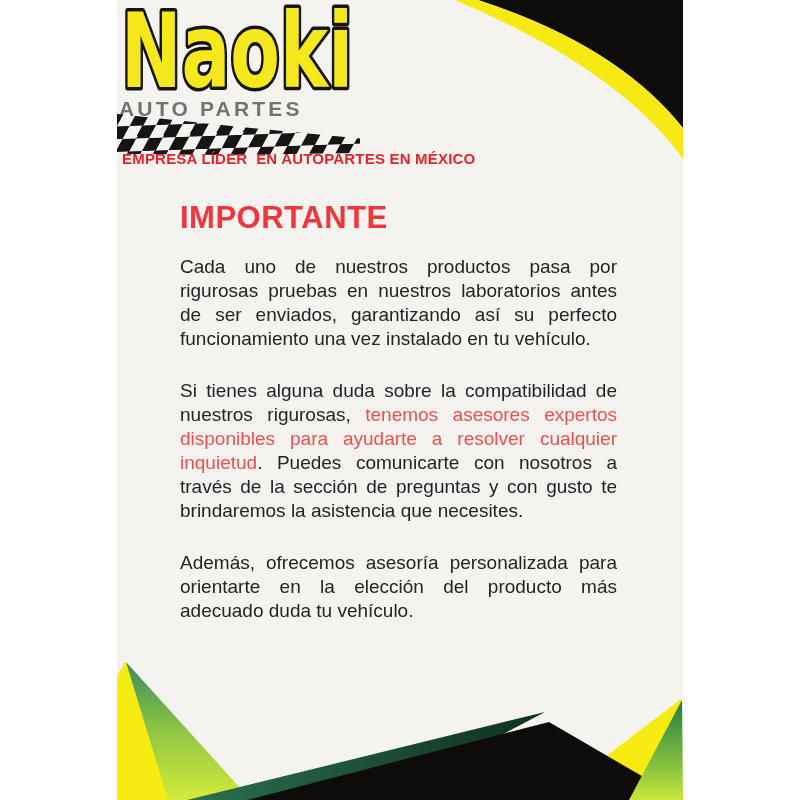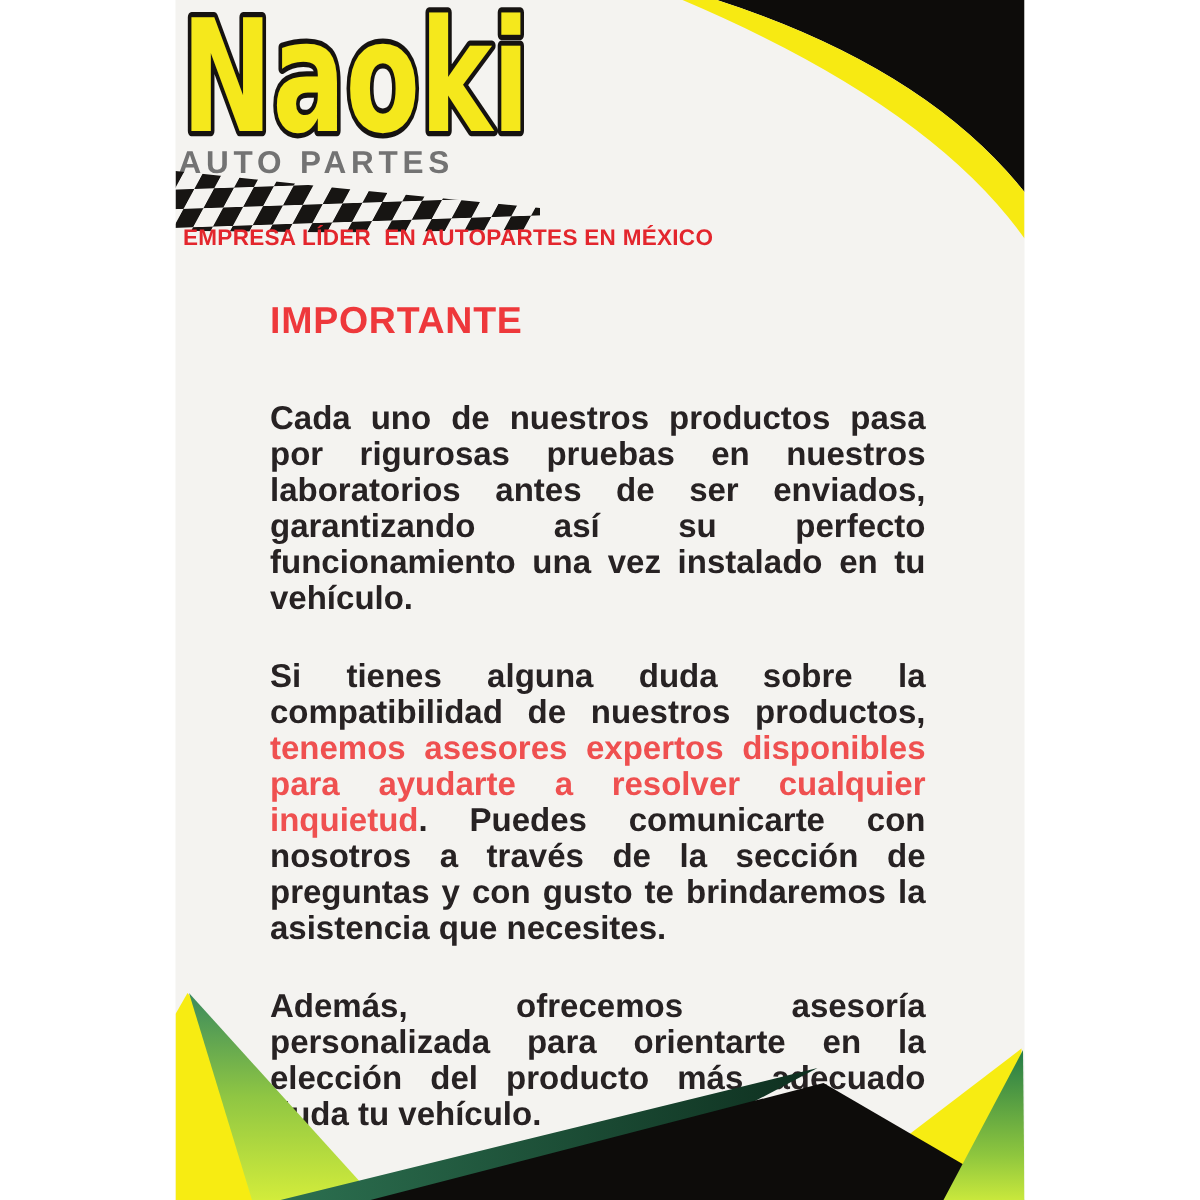--- a/index.html
+++ b/index.html
@@ -20,23 +20,23 @@
         clip-path:polygon(0 0,45% 28%,100% 60%,100% 95%,45% 100%,0 97%);}
   .flag-inner{position:absolute;inset:-18px;
         background:repeating-conic-gradient(#171513 0% 25%,transparent 0% 50%) 0 0/26px 26px;
         transform:skewX(-30deg) rotate(-2deg);}
 
   .brand-tagline{position:absolute;left:122px;top:150px;font-size:15px;font-weight:bold;
                  color:#e3262d;white-space:pre;letter-spacing:0.2px;text-align:center;}
 
   
   .text-col{position:absolute;left:180px;top:202px;width:441px;}
-  .heading{font-size:25px;font-weight:bold;letter-spacing:0.5px;color:#ee383b;
-           margin:0 0 40px 0;line-height:1;}
-  .para{font-size:22px;line-height:24px;font-weight:bold;color:#272223;
+  .heading{font-size:31px;font-weight:bold;letter-spacing:0.5px;color:#ee383b;
+           margin:0 0 22px 0;line-height:1;}
+  .para{font-size:19px;line-height:24px;font-weight:normal;color:#272223;
         text-align:justify;margin:0 4px 28px 0;}
   .hl{color:#ef5050;}
 
   
   .bottom-deco{position:absolute;left:117px;top:600px;width:566px;height:200px;}
 </style>
 </head>
 <body>
 
 <div id="canvas">
@@ -58,21 +58,21 @@
     <div class="flag-inner"></div>
   </div>
 
   <div class="brand-tagline">EMPRESA LÍDER  EN AUTOPARTES EN MÉXICO</div>
 
   <div class="text-col">
     <h1 class="heading">IMPORTANTE</h1>
 
     <p class="para">Cada uno de nuestros productos pasa por rigurosas pruebas en nuestros laboratorios antes de ser enviados, garantizando así su perfecto funcionamiento una vez instalado en tu vehículo.</p>
 
-    <p class="para"><span>Si tienes alguna duda sobre la compatibilidad de nuestros productos, </span><span class="hl">tenemos asesores expertos disponibles para ayudarte a resolver cualquier inquietud</span><span>. Puedes comunicarte con nosotros a través de la sección de preguntas y con gusto te brindaremos la asistencia que necesites.</span></p>
+    <p class="para"><span>Si tienes alguna duda sobre la compatibilidad de nuestros rigurosas, </span><span class="hl">tenemos asesores expertos disponibles para ayudarte a resolver cualquier inquietud</span><span>. Puedes comunicarte con nosotros a través de la sección de preguntas y con gusto te brindaremos la asistencia que necesites.</span></p>
 
     <p class="para">Además, ofrecemos asesoría personalizada para orientarte en la elección del producto más adecuado duda tu vehículo.</p>
   </div>
 
   <svg class="bottom-deco" viewBox="0 0 566 200">
     <defs>
       <linearGradient id="gBL" x1="0" y1="0" x2="0" y2="1">
         <stop offset="0" stop-color="#3a8a5d"></stop>
         <stop offset="0.5" stop-color="#8fc643"></stop>
         <stop offset="1" stop-color="#d2ec3b"></stop>

